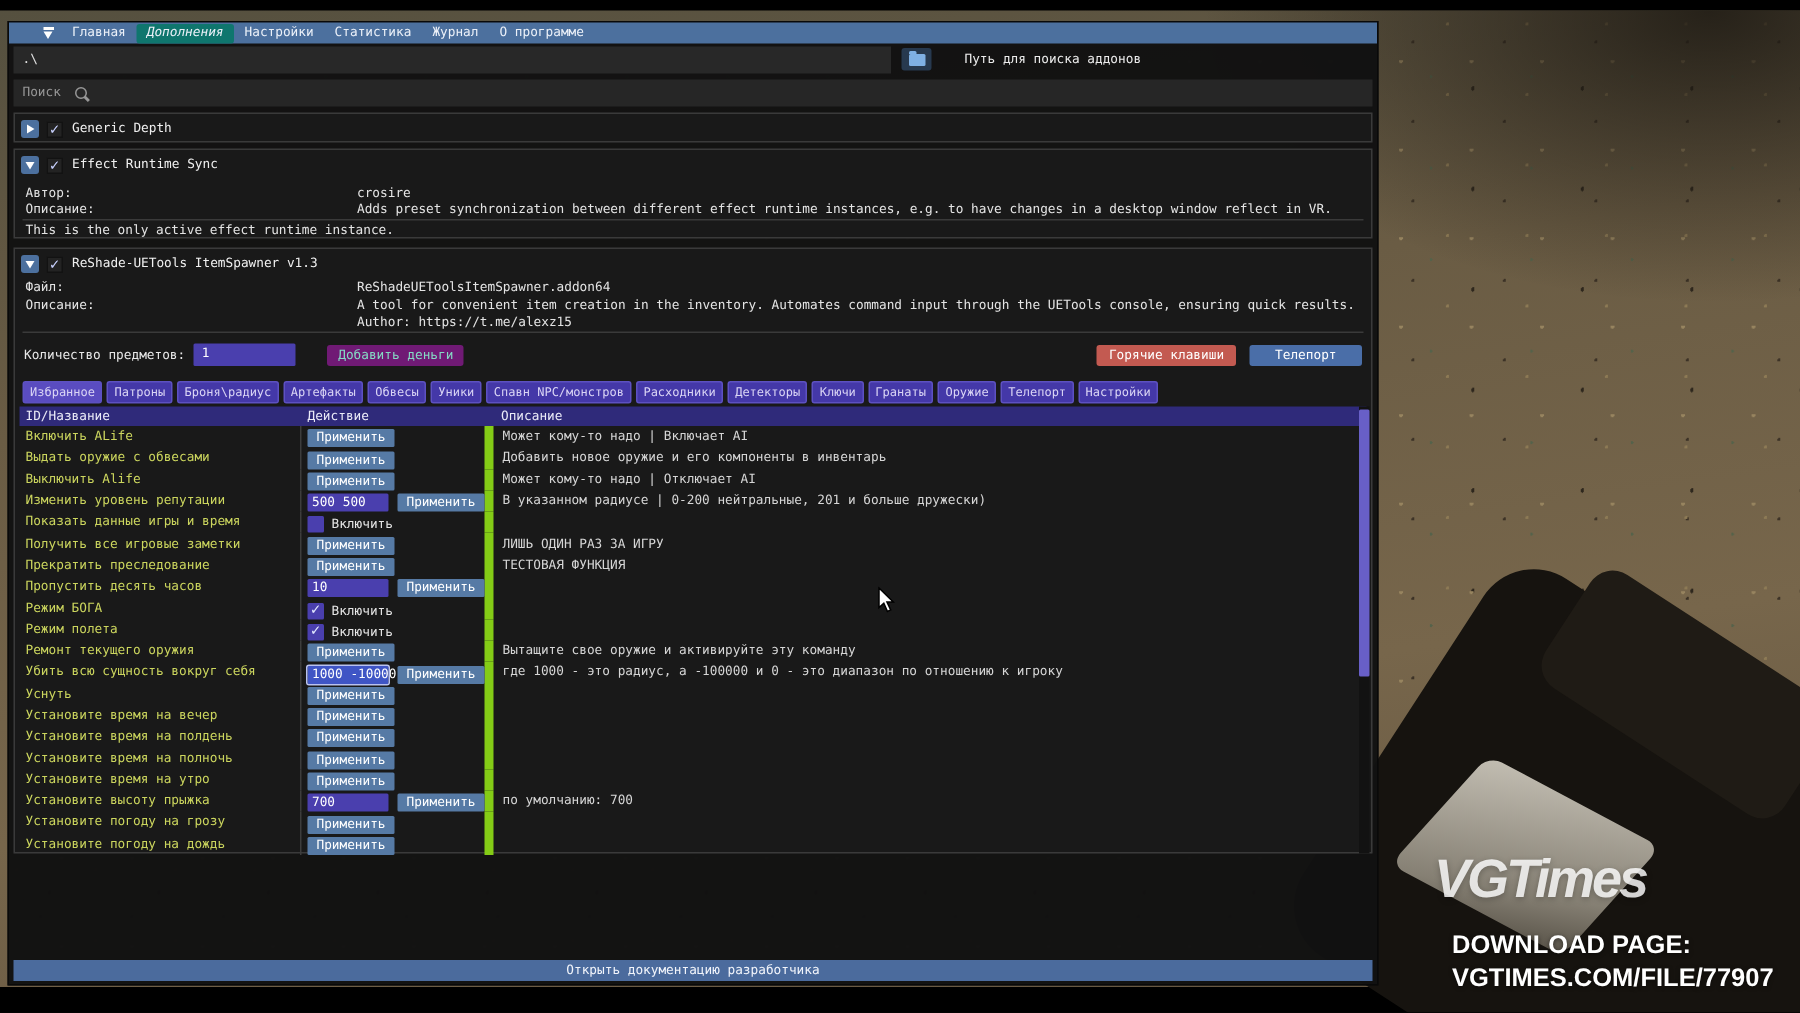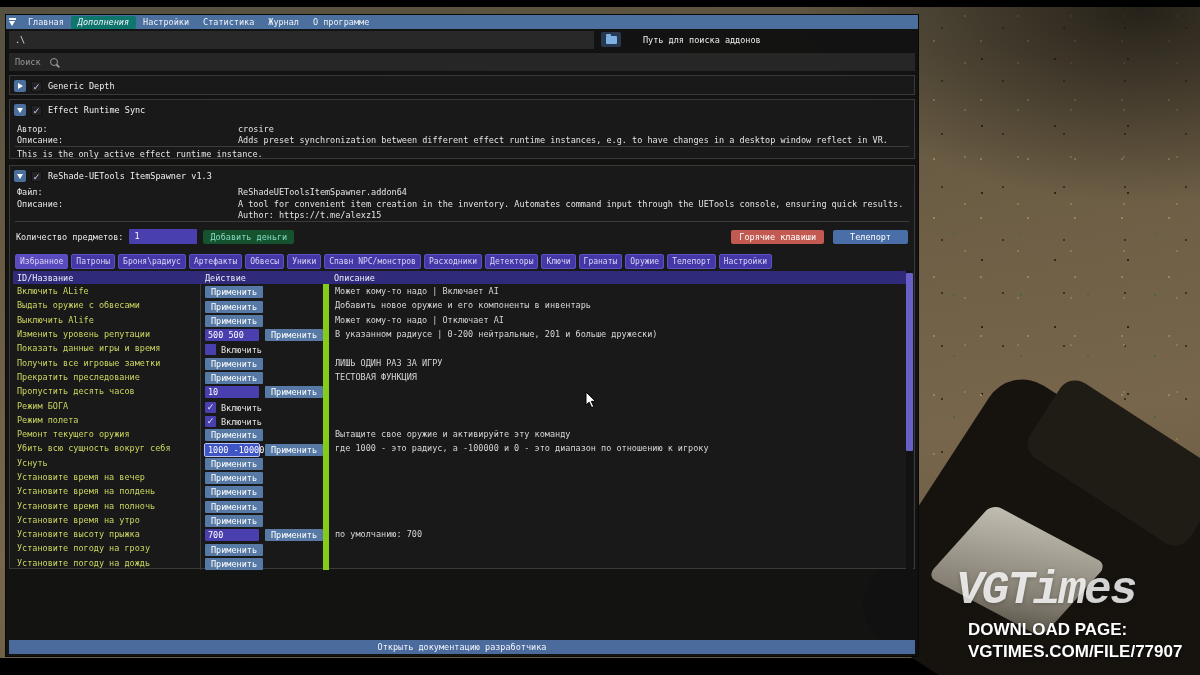--- a/index.html
+++ b/index.html
@@ -17,32 +17,32 @@
       linear-gradient(172deg,#55503f 0%,#6a5c44 35%,#77664b 68%,#645540 100%);
     background-size:100% 100%,53px 47px,61px 53px,47px 59px,67px 61px,73px 67px,100% 100%;}
   .weapon-a{position:absolute;right:-60px;bottom:-80px;width:360px;height:300px;
     background:#16130f;border-radius:40px;transform:rotate(33deg);}
   .weapon-b{position:absolute;right:118px;bottom:40px;width:130px;height:95px;
     background:linear-gradient(160deg,#d2cdc1,#8f897c 70%,#5c564b);
     transform:rotate(28deg) skewX(-14deg);border-radius:10px;opacity:.92;}
   .weapon-c{position:absolute;right:-20px;bottom:150px;width:190px;height:90px;
     background:#1f1b15;border-radius:18px;transform:rotate(33deg);}
   
-  .vg-logo{position:absolute;left:956px;top:558px;font-family:Liberation Mono, monospace;
-    font-style:italic;font-weight:bold;font-size:46px;letter-spacing:-2px;
+  .vg-logo{position:absolute;left:956px;top:558px;font-family:Liberation Sans, sans-serif;
+    font-style:italic;font-weight:bold;font-size:36px;letter-spacing:-2px;
     color:rgba(255,255,255,.82);text-shadow:0 1px 4px rgba(0,0,0,.25);}
   .vg-dl{position:absolute;left:968px;top:612px;font-family:"Liberation Sans",sans-serif;
     font-weight:bold;font-size:17px;line-height:1.32;color:#fff;
     text-shadow:0 1px 3px rgba(0,0,0,.5);}
   
   .rs-window{position:absolute;left:5px;top:14px;width:914px;height:643px;
     background:rgba(17,17,17,.98);border:1px solid #090909;box-sizing:border-box;
     color:#d8d8d8;font-size:8.5px;}
   .menubar{position:absolute;left:0;top:0;right:0;height:14px;background:#4c709e;
-    display:flex;align-items:center;padding-left:0;color:#ecf1f9;}
+    display:flex;align-items:center;padding-left:20px;color:#ecf1f9;}
   .menu-logo{width:9px;height:10px;position:relative;margin:0 4px 0 2px;}
   .menu-logo::before{content:'';position:absolute;left:1px;top:1px;width:7px;height:2px;background:#fff;}
   .menu-logo::after{content:'';position:absolute;left:1px;top:4px;width:0;height:0;
     border-left:3.5px solid transparent;border-right:3.5px solid transparent;border-top:5px solid #fff;}
   .menu-item{padding:1px 7px 2px;border-radius:2px;white-space:nowrap;}
   .menu-item.active{background:#0f766e;font-style:italic;}
   .path-row{position:absolute;left:3px;top:15px;right:3px;height:19px;display:flex;align-items:center;}
   .path-input{width:585px;height:18px;line-height:18px;background:#282828;padding-left:6px;
     box-sizing:border-box;color:#e0e0e0;}
   .folder-btn{width:20px;height:15px;margin-left:7px;background:#27394f;border-radius:2px;
@@ -70,21 +70,21 @@
   .f-value{position:absolute;left:228px;color:#e4e4e4;white-space:nowrap;}
   .hr{position:absolute;left:5px;right:5px;border-top:1px solid #3a3a3a;}
   #box-generic{top:60px;height:20px;}
   #box-erts{top:84px;height:60px;}
   #box-spawner{top:150px;height:404px;}
   
   .controls-row{position:absolute;left:6px;right:6px;top:62px;height:17px;display:flex;align-items:center;}
   .qty-label{color:#e8e8e8;white-space:nowrap;}
   .qty-input{width:68px;height:15px;line-height:15px;background:#4a3fae;margin-left:6px;
     padding-left:5px;box-sizing:border-box;color:#fff;border-radius:1px;}
-  .money-btn{margin-left:6px;background:#14532d;color:#85dac4;padding:2px 7px;border-radius:2px;white-space:nowrap;}
+  .money-btn{margin-left:21px;background:#701a75;color:#85dac4;padding:2px 7px;border-radius:2px;white-space:nowrap;}
   .grow{flex:1;}
   .hot-btn{background:#c35a51;color:#fff;padding:2px 8px;border-radius:2px;white-space:nowrap;}
   .tele-btn{background:#4a6ea8;color:#fff;padding:2px 17px;border-radius:2px;margin-left:9px;white-space:nowrap;}
   
   .tabs-row{position:absolute;left:5px;right:5px;top:88px;height:15px;display:flex;gap:3px;font-size:8px;}
   .tab{background:#4438a8;border:1px solid #5d51c1;border-radius:2px;color:#dad5f5;
     padding:1px 4px;line-height:11px;white-space:nowrap;}
   .tab.active{background:#5a4cc0;}
   
   .table-area{position:absolute;left:3px;right:3px;top:105px;bottom:0;}

